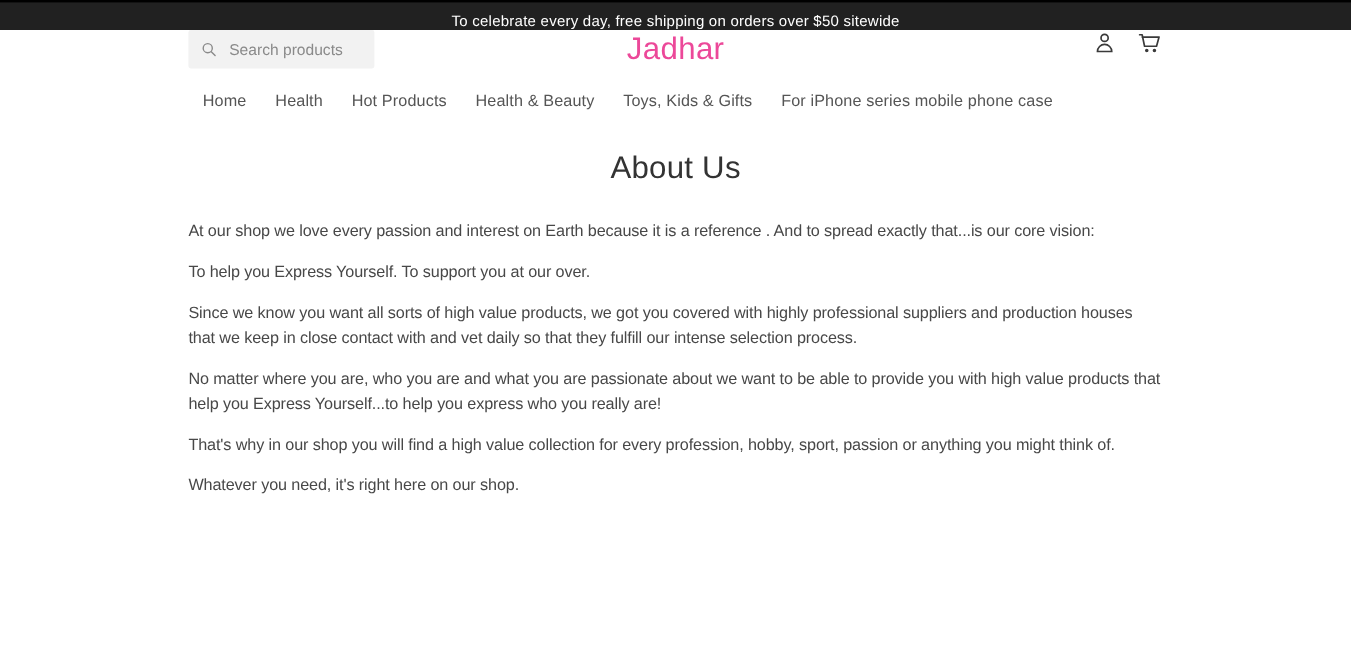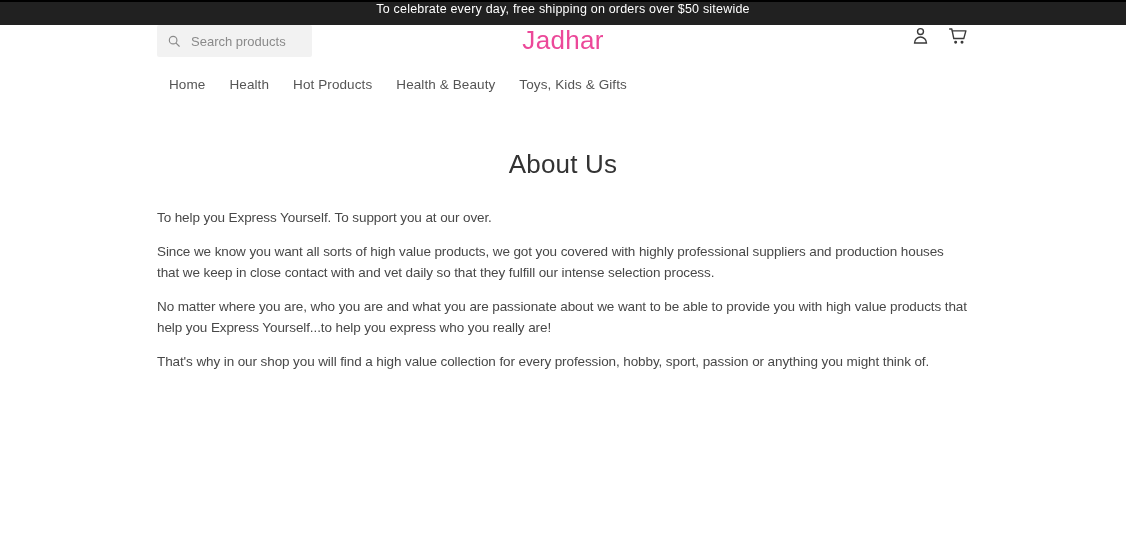--- a/index.html
+++ b/index.html
@@ -6,21 +6,21 @@
   html, body { margin: 0; padding: 0; }
   body {
     width: 1126px; height: 545px; overflow: hidden;
     font-family: "Liberation Sans", sans-serif;
     background: #ffffff; color: #474747;
   }
   
   .announcement {
     background: #212121; color: #ffffff;
     border-top: 2px solid #000;
-    height: 25px; display: flex; align-items: flex-start; justify-content: center;
+    height: 25px; display: flex; align-items: flex-end; justify-content: center;
     font-size: 12.5px; letter-spacing: .2px;
   }
   
   .header-inner {
     width: 812px; margin: 0 auto; height: 45px;
     position: relative; display: flex; align-items: flex-start;
   }
   .search-box {
     width: 155px; height: 32px; background: #f2f2f2; border-radius: 2px;
     display: flex; align-items: center; padding: 0 10px; gap: 8px;
@@ -46,21 +46,21 @@
   nav { width: 812px; margin: 0 auto; padding: 5px 0 12px 12px; }
   nav ul { list-style: none; margin: 0; padding: 0; display: flex; gap: 24px; }
   nav a {
     font-size: 13.5px; color: #555; text-decoration: none; letter-spacing: .1px;
     white-space: nowrap; cursor: pointer;
   }
   
   main { width: 812px; margin: 0 auto; padding-bottom: 50px; }
   h1.page-title {
     text-align: center; font-size: 26px; font-weight: 500; color: #333;
-    margin: 44px 0 28px; letter-spacing: .2px;
+    margin: 19px 0 28px; letter-spacing: .2px;
   }
   main p {
     font-size: 13.5px; line-height: 1.55; letter-spacing: -0.1px;
     color: #484848; margin: 0 0 13px;
   }
 </style>
 </head>
 <body>
 
 <div class="announcement">
@@ -93,23 +93,26 @@
       </button>
     </div>
   </div>
   <nav>
     <ul>
       <li><a>Home</a></li>
       <li><a>Health</a></li>
       <li><a>Hot Products</a></li>
       <li><a>Health &amp; Beauty</a></li>
       <li><a>Toys, Kids &amp; Gifts</a></li>
+      <li><a>For iPhone series mobile phone case</a></li>
     </ul>
   </nav>
 </header>
 
 <main>
   <h1 class="page-title">About Us</h1>
+  <p>At our shop we love every passion and interest on Earth because it is a reference . And to spread exactly that...is our core vision:</p>
   <p>To help you Express Yourself. To support you at our over.</p>
   <p>Since we know you want all sorts of high value products, we got you covered with highly professional suppliers and production houses that we keep in close contact with and vet daily so that they fulfill our intense selection process.</p>
   <p>No matter where you are, who you are and what you are passionate about we want to be able to provide you with high value products that help you Express Yourself...to help you express who you really are!</p>
   <p>That's why in our shop you will find a high value collection for every profession, hobby, sport, passion or anything you might think of.</p>
+  <p>Whatever you need, it's right here on our shop.</p>
 </main>
 
 </body></html>

